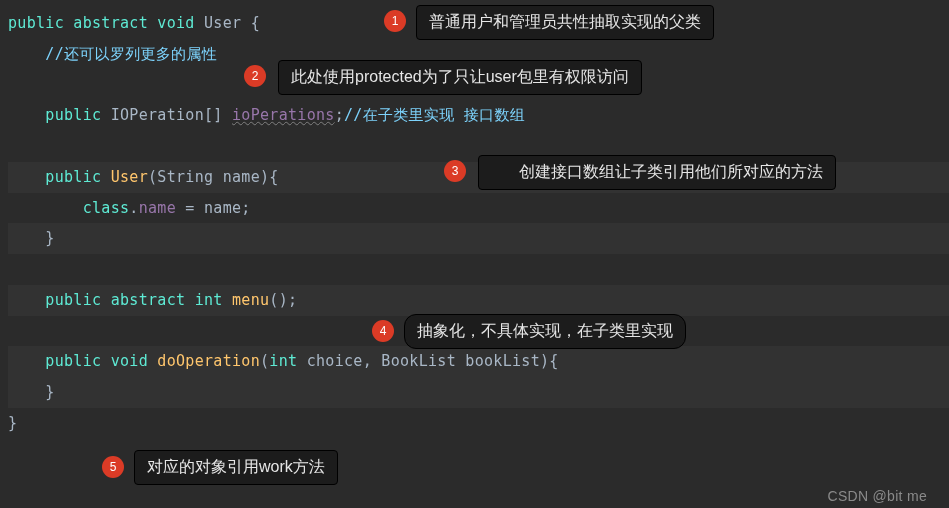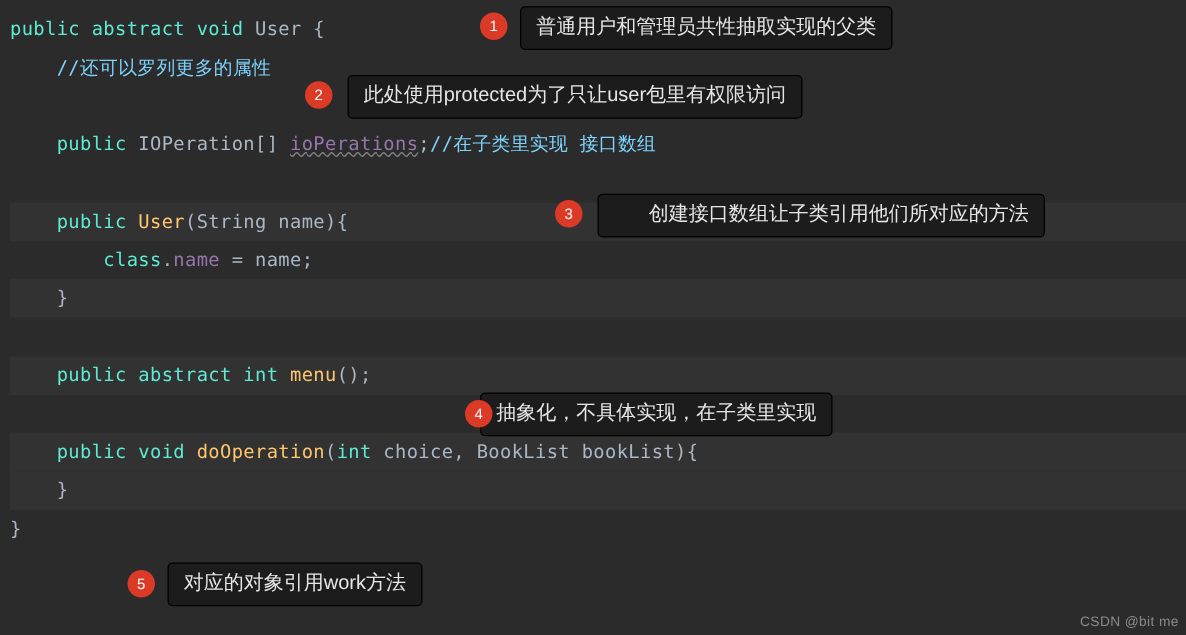--- a/index.html
+++ b/index.html
@@ -58,23 +58,23 @@
     border-radius: 4px;
     padding: 5px 12px 6px 12px;
     font-family: "Microsoft YaHei", Arial, sans-serif;
     font-size: 16px;
     line-height: 1.35;
     z-index: 1;
     white-space: nowrap;
   }
   .watermark {
     position: absolute;
-    right: 6px;
+    right: 22px;
     bottom: 4px;
-    font-size: 11px;
+    font-size: 14px;
     color: #8a8a8a;
     font-family: Arial, sans-serif;
     letter-spacing: 0.3px;
   }
 </style>
 </head>
 <body>
 
 <div class="code-area">
 
@@ -113,18 +113,18 @@
 <div class="badge" style="left:384px; top:10px;">1</div>
 <div class="anno" style="left:416px; top:5px;">普通用户和管理员共性抽取实现的父类</div>
 
 <div class="badge" style="left:244px; top:65px;">2</div>
 <div class="anno" style="left:278px; top:60px;">此处使用protected为了只让user包里有权限访问</div>
 
 <div class="badge" style="left:444px; top:160px;">3</div>
 <div class="anno" style="left:478px; top:155px;padding-left:40px;">创建接口数组让子类引用他们所对应的方法</div>
 
 <div class="badge" style="left:372px; top:320px;">4</div>
-<div class="anno" style="left:384px; top:314px;">抽象化，不具体实现，在子类里实现</div>
+<div class="anno" style="left:404px; top:314px;border-radius:12px;">抽象化，不具体实现，在子类里实现</div>
 
 <div class="badge" style="left:102px; top:456px;">5</div>
 <div class="anno" style="left:134px; top:450px;">对应的对象引用work方法</div>
 
 <div class="watermark">CSDN @bit me</div>
 
 </body></html>

